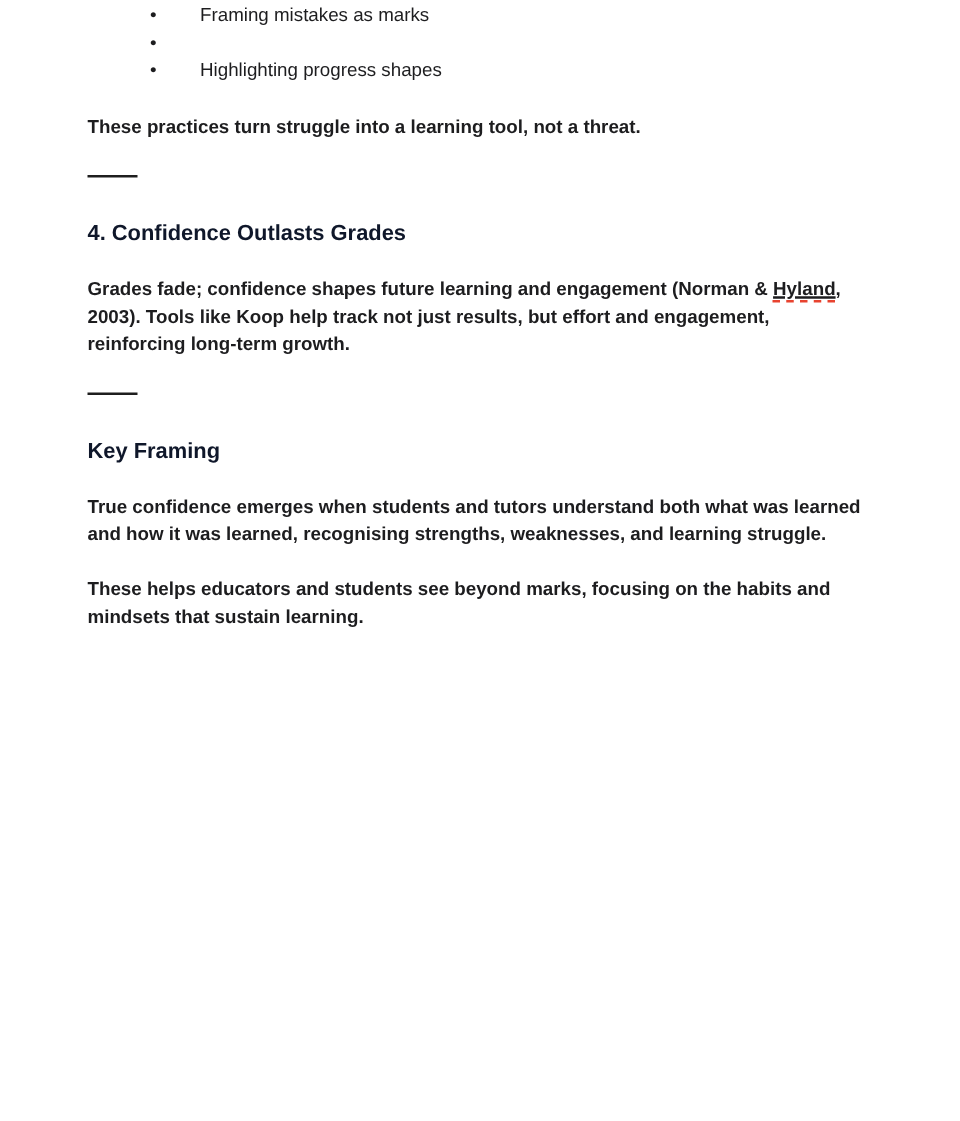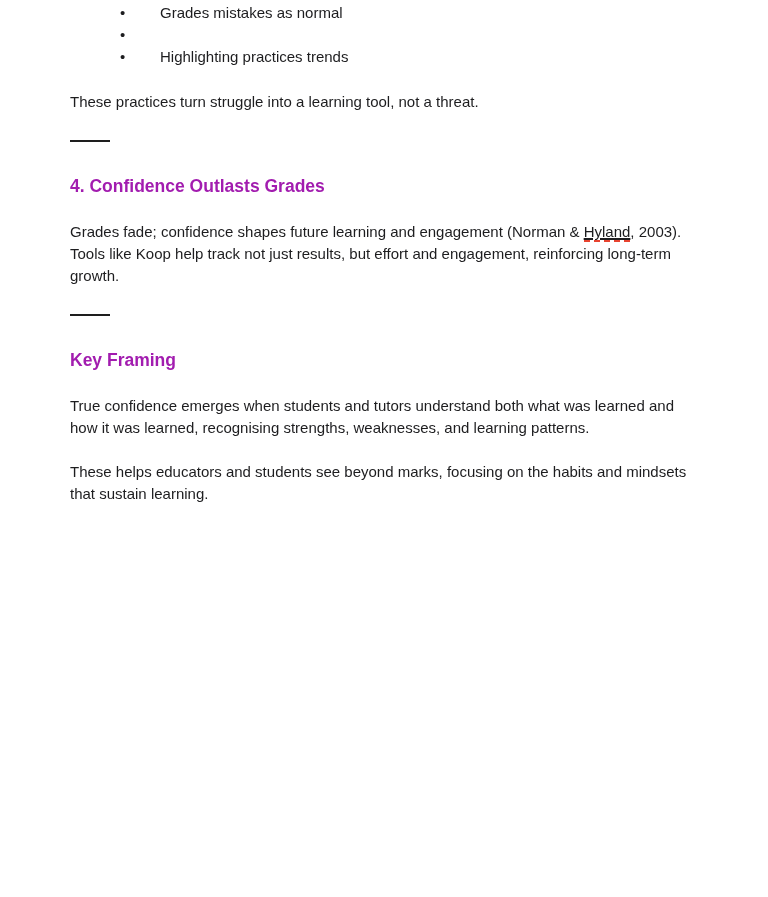--- a/index.html
+++ b/index.html
@@ -18,42 +18,42 @@
   }
   .page {
     box-sizing: border-box;
     width: 768px;
     min-height: 897px;
     padding: 2px 78px 40px 70px;
     background: #ffffff;
   }
   p {
     margin: 0 0 22px 0;
-    font-weight: 400;
+    font-weight: 700;
   }
   ul.bullet-list {
     list-style: none;
     margin: 0 0 23px 0;
     padding: 0 0 0 50px;
   }
   ul.bullet-list li {
     display: flex;
     align-items: baseline;
     font-weight: 500;
   }
   ul.bullet-list .bullet {
     flex: 0 0 40px;
     width: 40px;
   }
   h3 {
     font-size: 17.5px;
     line-height: 26px;
     font-weight: 700;
     margin: 0 0 22px 0;
-    color: #a21caf;
+    color: #0f172a;
   }
   .divider {
     width: 40px;
     height: 0;
     border-top: 2.5px solid #1e1e1e;
     margin: 27px 0 31px 0;
   }
   .misspelled {
     text-decoration: underline;
     text-decoration-thickness: 1.5px;
@@ -63,39 +63,39 @@
   }
 </style>
 </head>
 <body>
 
 <div class="page">
 
   <ul class="bullet-list">
     <li>
       <span class="bullet">•</span>
-      <span>Grades mistakes as normal</span>
+      <span>Framing mistakes as marks</span>
     </li>
     <li>
       <span class="bullet">•</span>
     </li>
     <li>
       <span class="bullet">•</span>
-      <span>Highlighting practices trends</span>
+      <span>Highlighting progress shapes</span>
     </li>
   </ul>
 
   <p>These practices turn struggle into a learning tool, not a threat.</p>
 
   <div class="divider"></div>
 
   <h3>4. Confidence Outlasts Grades</h3>
 
   <p><span>Grades fade; confidence shapes future learning and engagement (Norman &amp; </span><span class="misspelled">Hyland</span><span>, 2003). Tools like Koop help track not just results, but effort and engagement, reinforcing long-term growth.</span></p>
 
   <div class="divider"></div>
 
   <h3>Key Framing</h3>
 
-  <p>True confidence emerges when students and tutors understand both what was learned and how it was learned, recognising strengths, weaknesses, and learning patterns.</p>
+  <p>True confidence emerges when students and tutors understand both what was learned and how it was learned, recognising strengths, weaknesses, and learning struggle.</p>
   <p>These helps educators and students see beyond marks, focusing on the habits and mindsets that sustain learning.</p>
 
 </div>
 
 </body></html>

